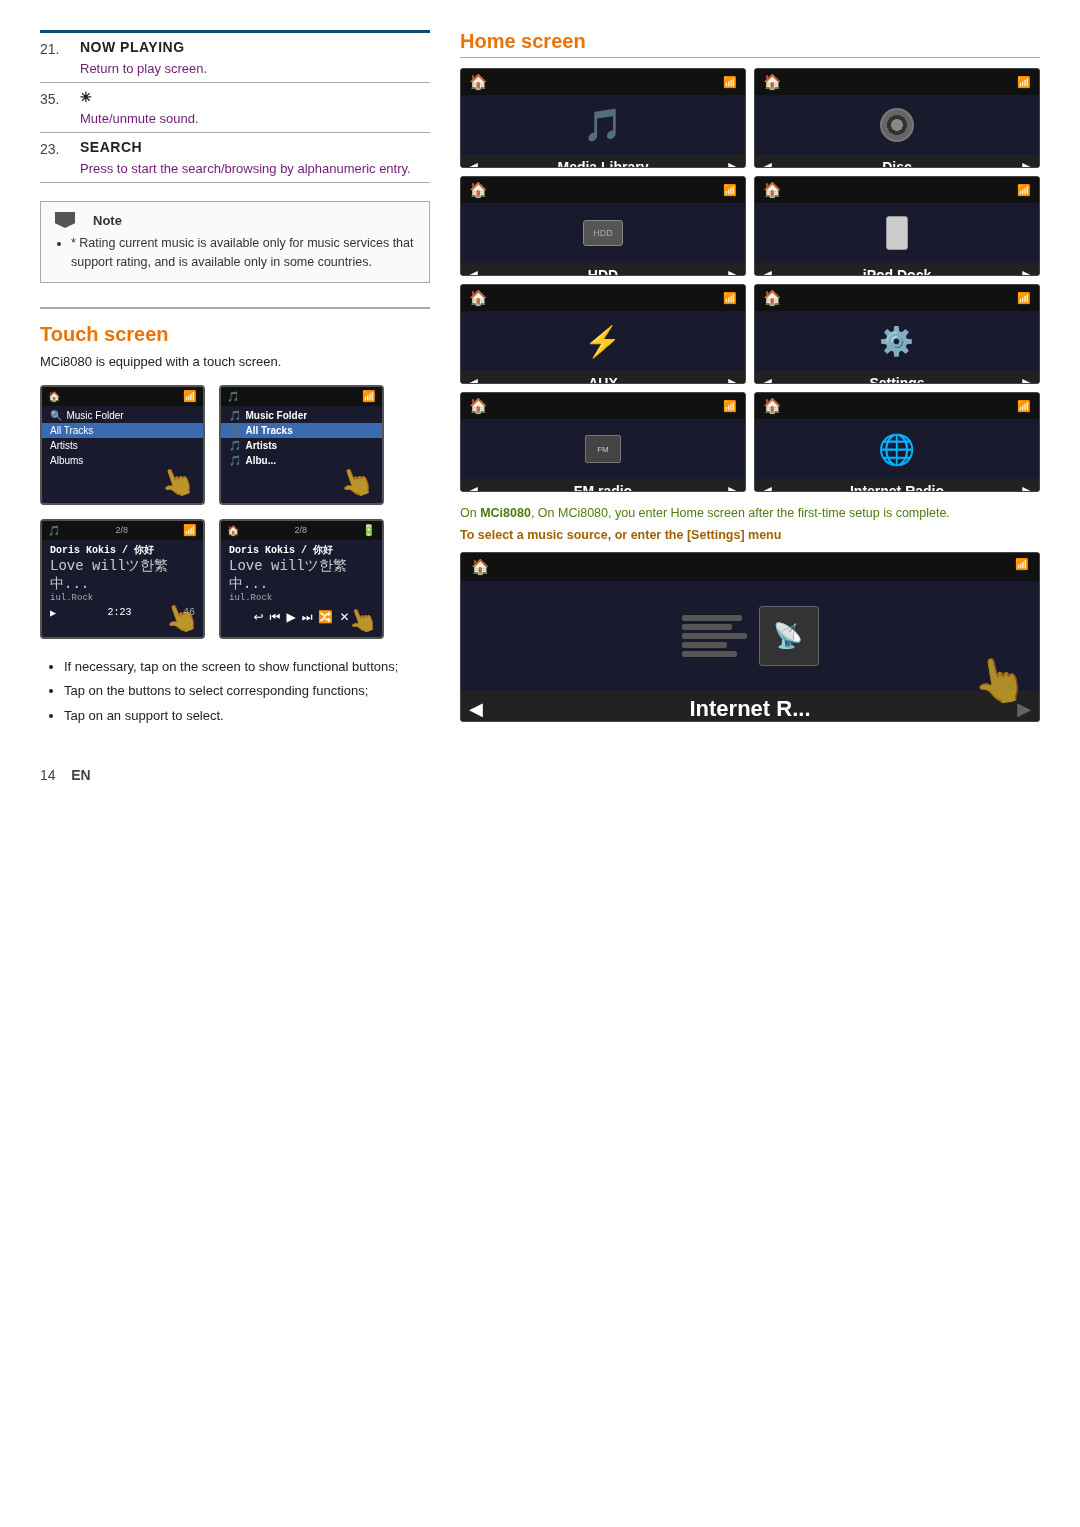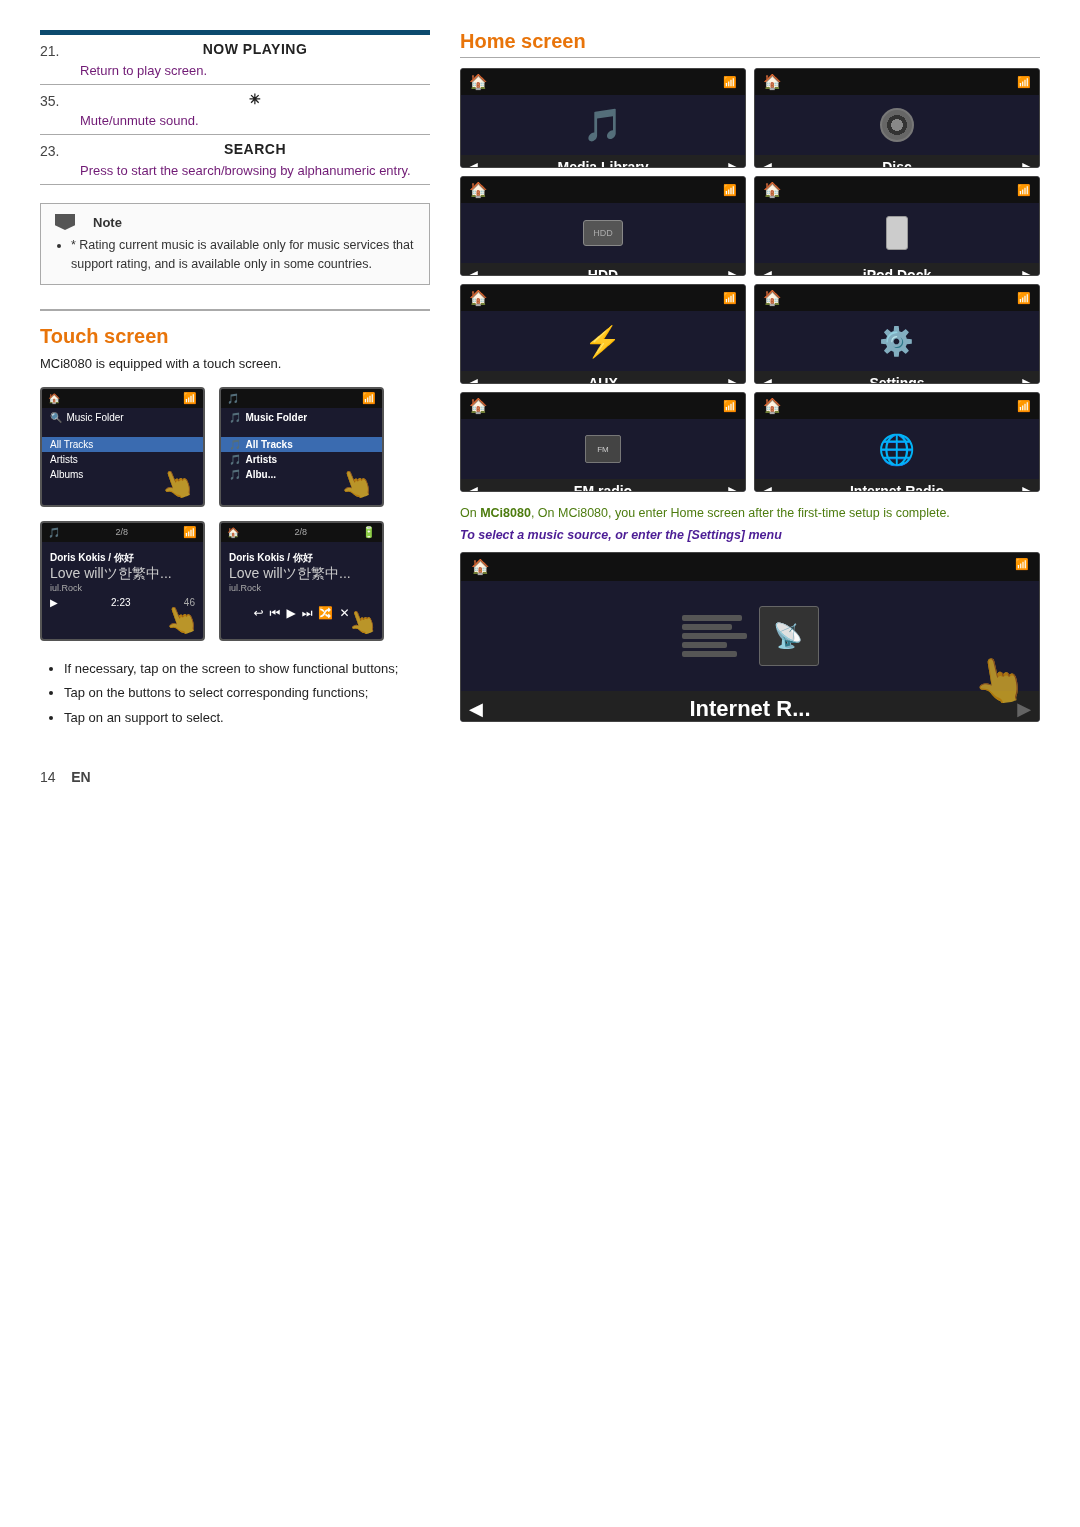--- a/index.html
+++ b/index.html
@@ -23,21 +23,21 @@
       flex-shrink: 0;
     }
 
     .right-col {
       flex: 1;
     }
 
     
     .item-table {
       width: 100%;
-      border-top: 5px solid #0c4a6e;
+      border-top: 3px solid #0c4a6e;
     }
     .item-row {
       display: flex;
       border-bottom: 1px solid #aaa;
       padding: 6px 0;
       gap: 12px;
     }
     .item-number {
       font-size: 14px;
       color: #444;
@@ -45,21 +45,20 @@
       flex-shrink: 0;
       padding-top: 2px;
     }
     .item-content {
       flex: 1;
     }
     .item-title {
       font-weight: bold;
       font-size: 14px;
       letter-spacing: 0.5px;
-      text-align: center;
     }
     .item-desc {
       font-size: 13px;
       color: #701a75;
       margin-top: 6px;
     }
 
     .note-box {
       border: 1px solid #aaa;
       padding: 10px 14px;
@@ -142,28 +141,28 @@
       padding: 2px 8px;
       font-size: 10px;
       display: flex;
       align-items: center;
       gap: 4px;
       cursor: pointer;
     }
     .screen-list-item.selected {
       background: #3a6bb0;
       color: #fff;
-      margin-top: 12px;
     }
     .screen-list-item.highlight {
       font-weight: bold;
     }
 
     .screen-mock-player {
-      padding: 9px 8px;
+      padding: 3px 8px;
+      font-family: Liberation Mono, monospace;
     }
     .player-title {
       font-size: 10px;
       font-weight: bold;
       white-space: nowrap;
       overflow: hidden;
     }
     .player-artist {
       font-size: 14px;
       color: #ccc;
@@ -280,23 +279,22 @@
     .device-note {
       font-size: 12.5px;
       color: #4d7c0f;
       margin-bottom: 8px;
     }
     .device-note strong {
       font-weight: bold;
     }
     .device-note2 {
       font-size: 12.5px;
-      color: #4c1d95;
+      color: #a16207;
       margin-bottom: 8px;
-      font-style: italic;
     }
     .device-note2 strong {
       font-weight: bold;
     }
 
     
     .large-tile {
       background: #1a1a2e;
       border: 1px solid #444;
       border-radius: 3px;

